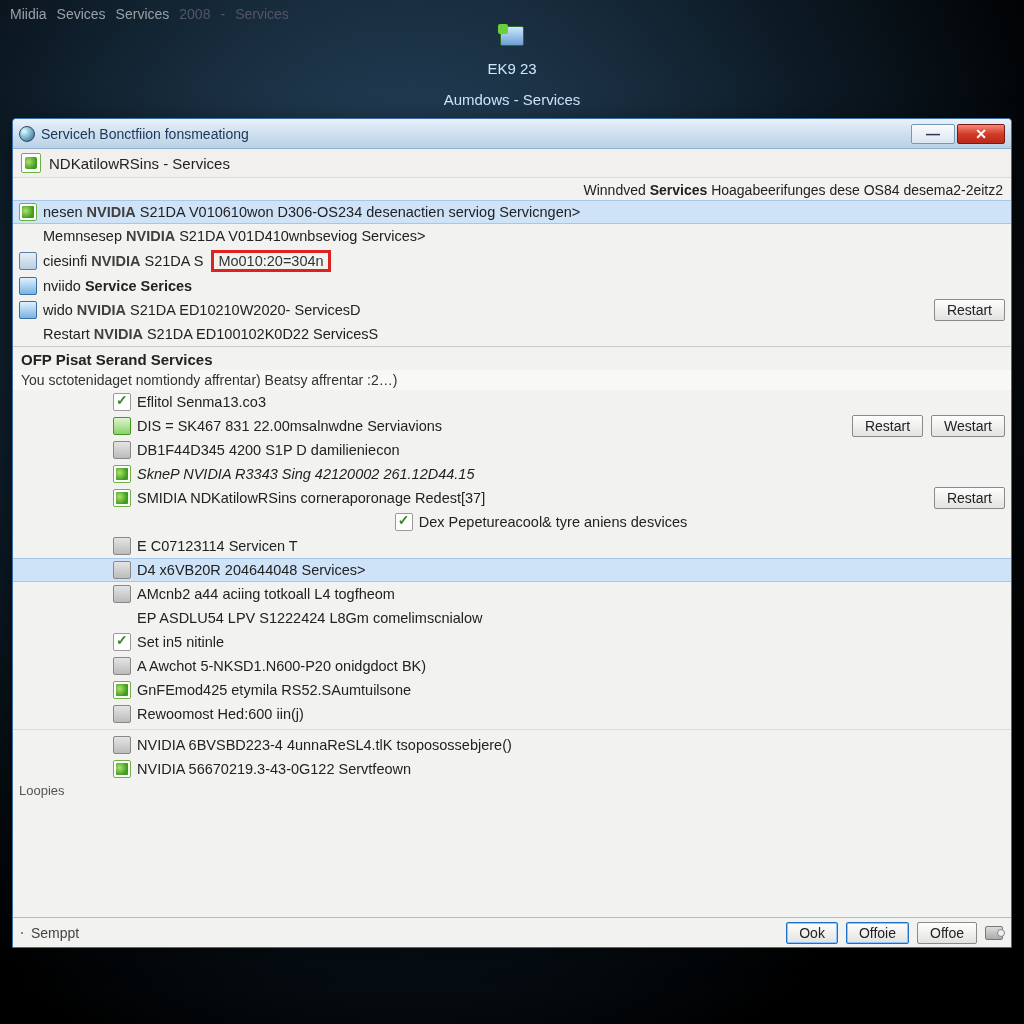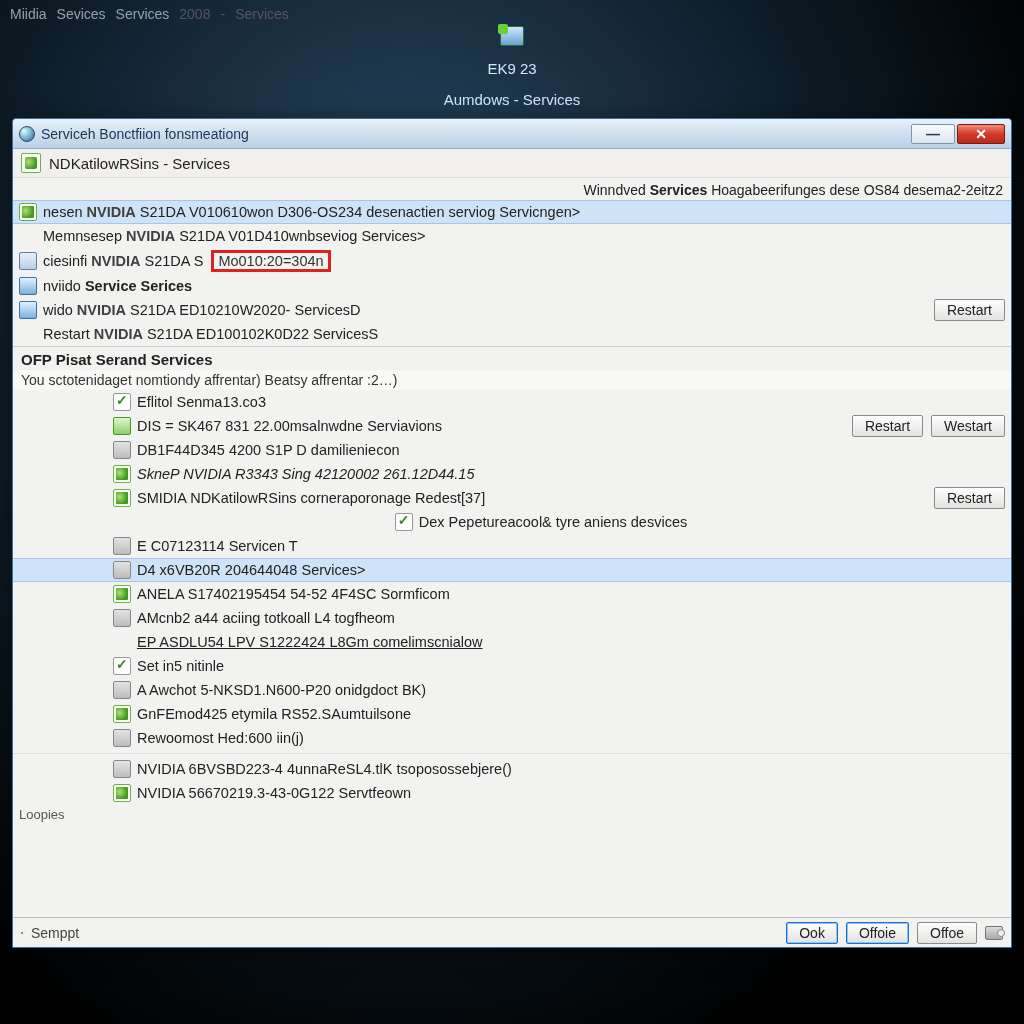--- a/index.html
+++ b/index.html
@@ -282,28 +282,24 @@
           </div>
           <div class="li rel" style="padding-left: 100px;">
             <span class="ic ic-grey"></span>
             <span>E C07123114 Servicen T</span>
           </div>
           <div class="li rel sel" style="padding-left: 100px;">
             <span class="ic ic-grey"></span>
             <span>D4 x6VB20R 204644048 Services&gt;</span>
           </div>
           <div class="li rel" style="padding-left: 100px;">
-            <span class="ic ic-nv"></span>
-            <span>ANELA S17402195454 54-52 4F4SC Sormficom</span>
-          </div>
-          <div class="li rel" style="padding-left: 100px;">
             <span class="ic ic-grey"></span>
             <span>AMcnb2 a44 aciing totkoall L4 togfheom</span>
           </div>
-          <div class="li rel" style="padding-left: 100px; text-decoration: underline;">
+          <div class="li rel" style="padding-left: 100px;">
             <span style="width: 18px;"></span>
             <span>EP ASDLU54 LPV S1222424 L8Gm comelimscnialow</span>
           </div>
           <div class="li rel" style="padding-left: 100px;">
             <span class="ic ic-chk"></span>
             <span>Set in5 nitinle</span>
           </div>
           <div class="li rel" style="padding-left: 100px;">
             <span class="ic ic-grey"></span>
             <span>A Awchot 5-NKSD1.N600-P20 onidgdoct BK)</span>

